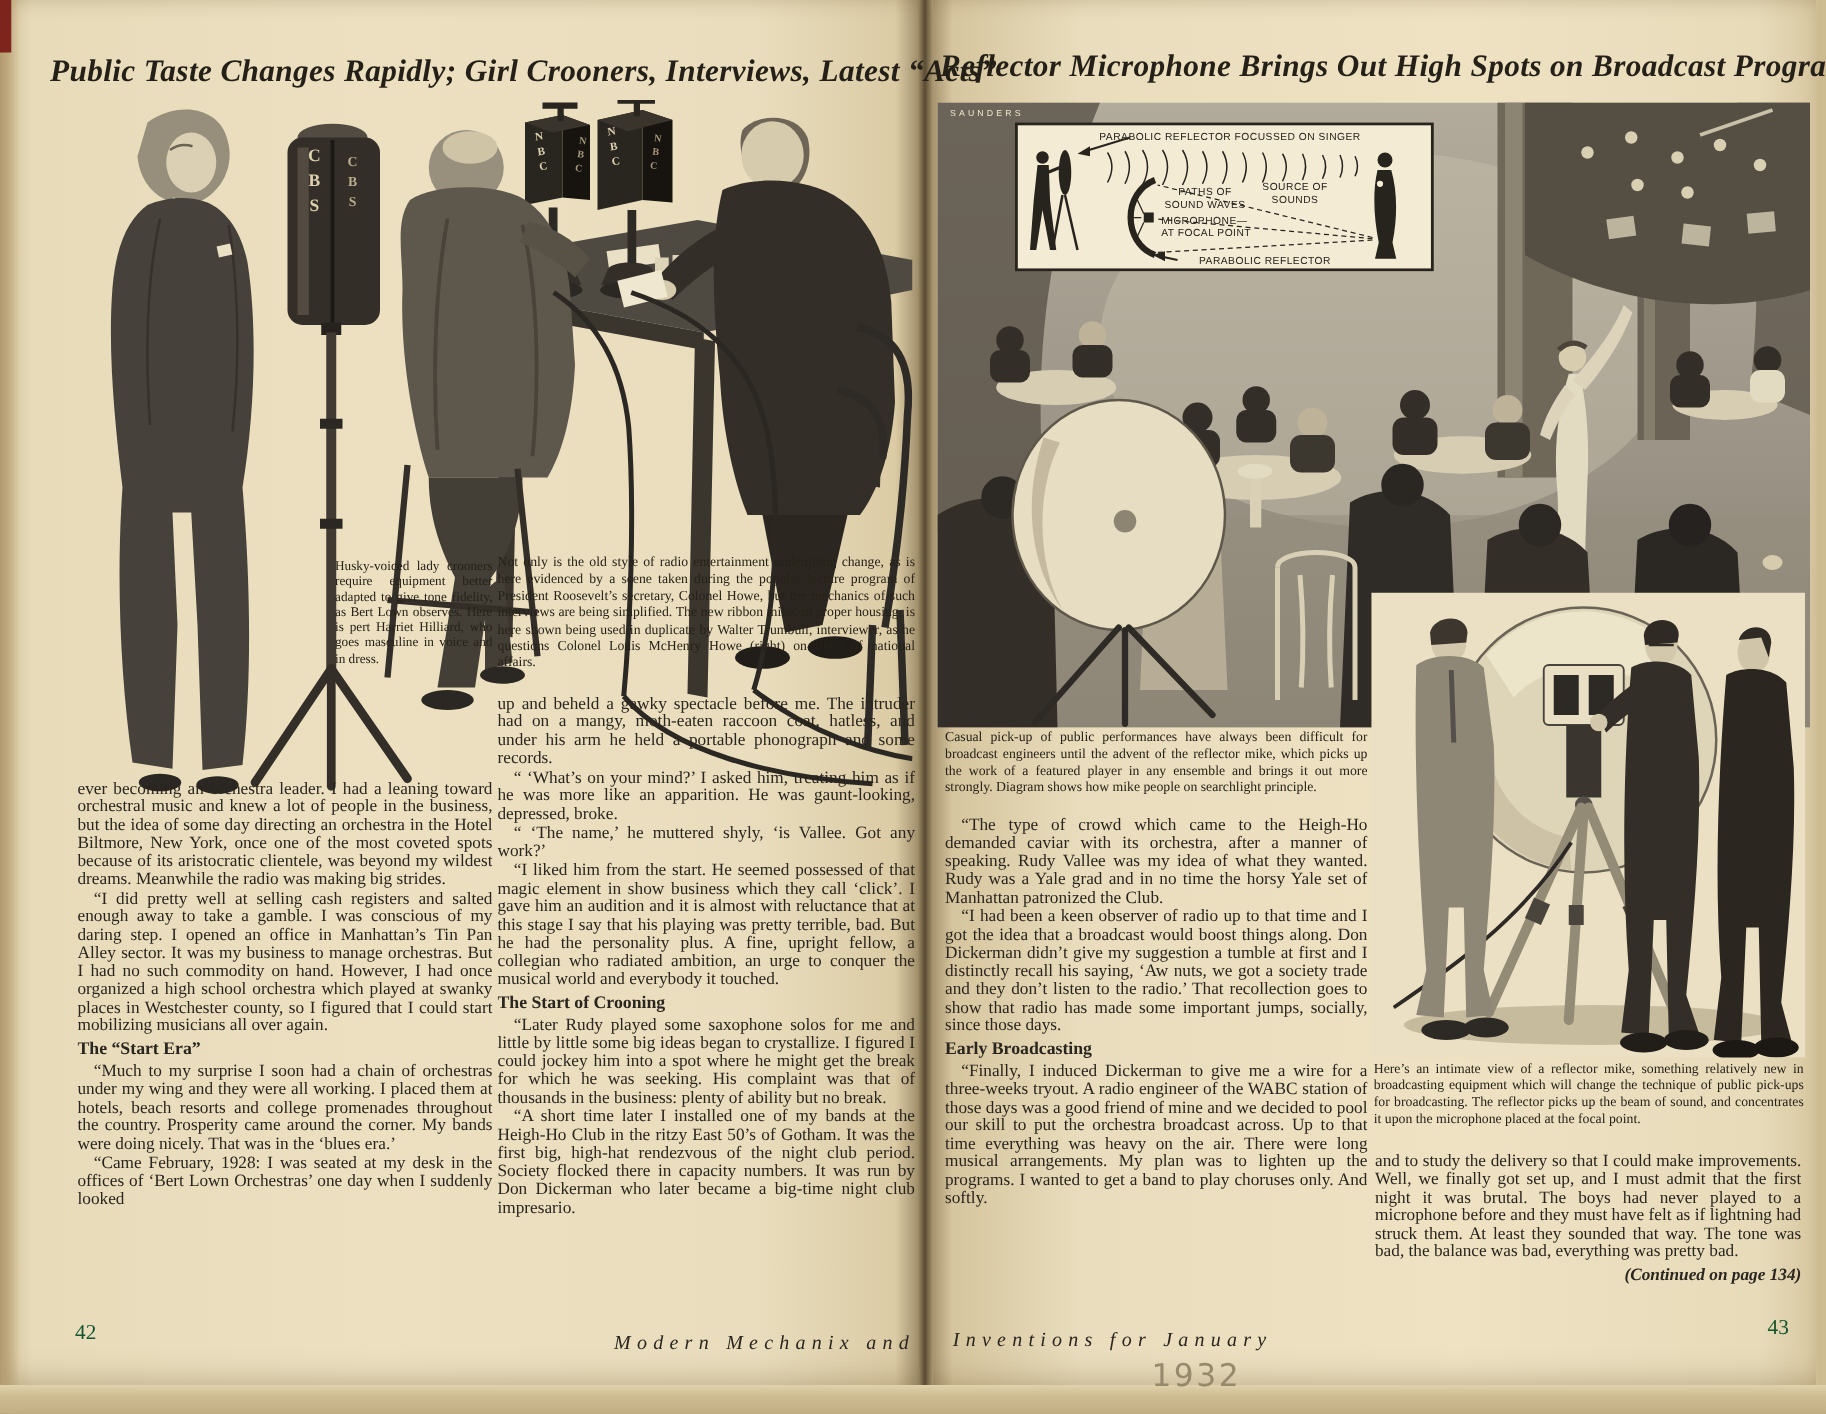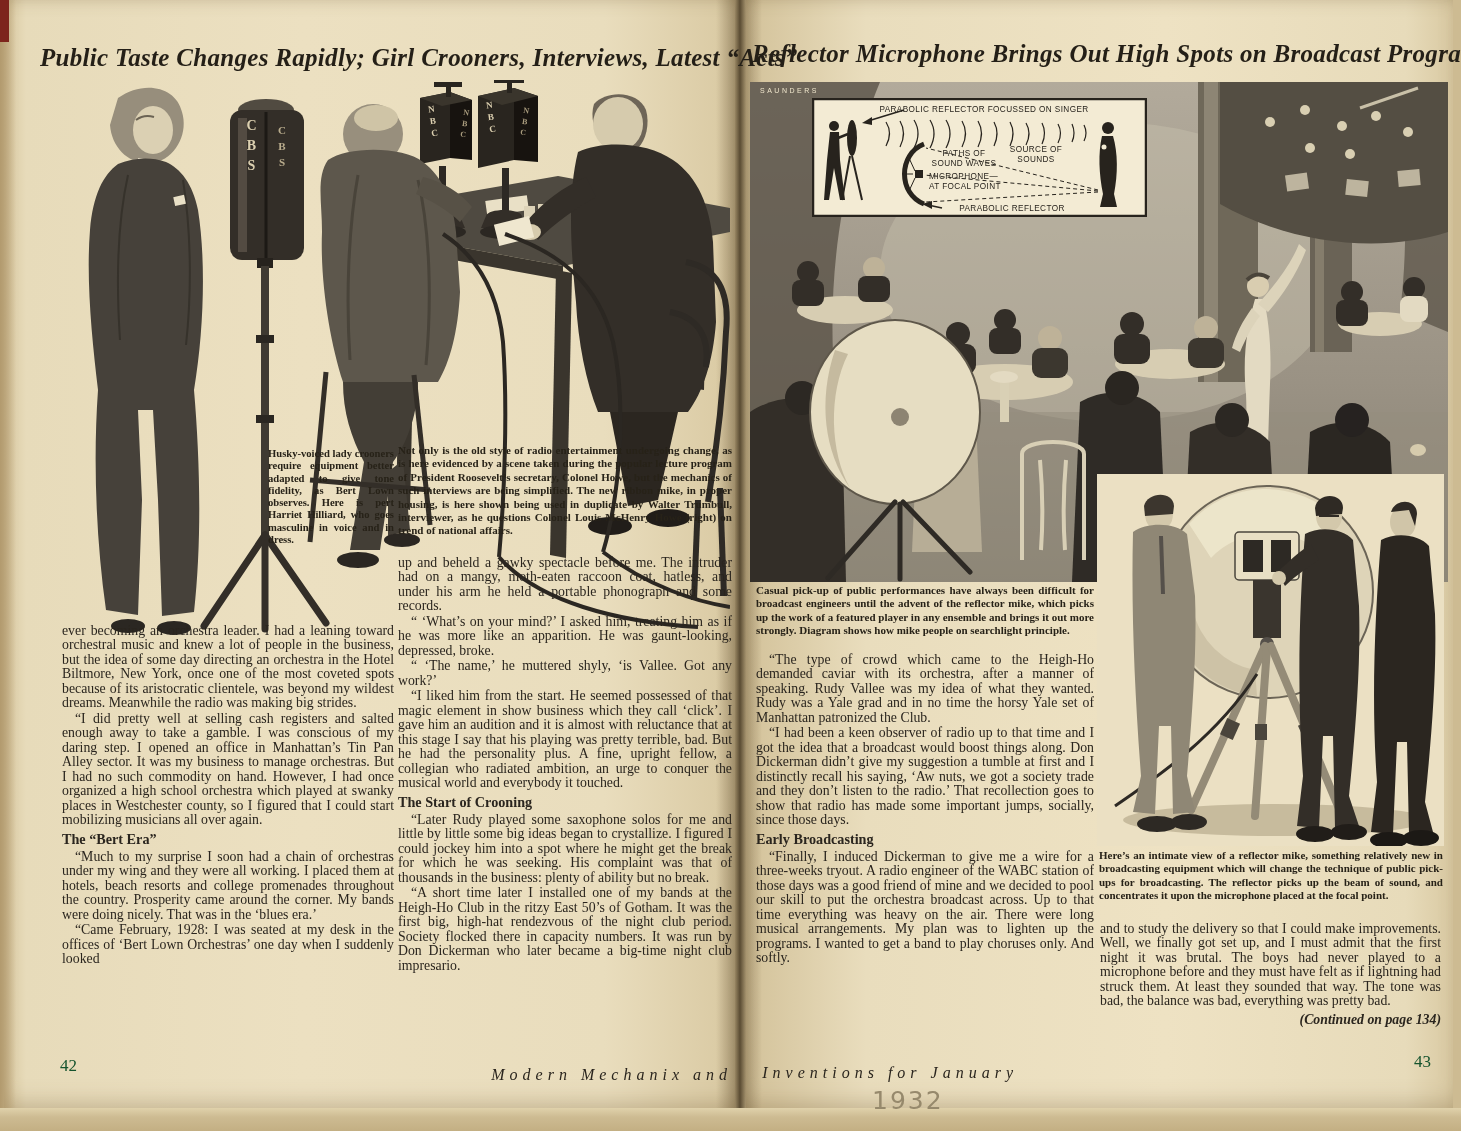--- a/index.html
+++ b/index.html
@@ -21,27 +21,27 @@
      background:linear-gradient(180deg,#e0d2ab 0,#cdbb92 40%,#c3af83 100%);}
 
   .headline{position:absolute;font-style:italic;font-weight:bold;font-size:25px;
      letter-spacing:.3px;text-align:center;color:#241f17;white-space:nowrap;}
 
   .bodycol{position:absolute;font-size:13.8px;line-height:1.05;text-align:justify;overflow:hidden;color:#2a251e;}
   .bodycol p{margin:0 0 1px 0;text-indent:13px;}
   .bodycol p.noindent{text-indent:0;}
   .subhead{font-weight:bold;font-size:14.2px;text-align:left;text-indent:0 !important;margin:4px 0 3px 0 !important;}
 
-  .cap{position:absolute;font-weight:bold;text-align:justify;color:#272218;overflow:hidden;}
+  .cap{position:absolute;font-weight:normal;text-align:justify;color:#272218;overflow:hidden;}
   .cap-harriet{font-size:10.6px;line-height:1.16;}
   .cap-std{font-size:11px;line-height:1.22;}
 
   .folio{position:absolute;font-size:17px;color:#14532d;}
   .mag-title{position:absolute;font-style:italic;font-size:16px;letter-spacing:5px;color:#2a251e;text-align:right;}
-  .year-mark{position:absolute;font-family:"DejaVu Sans",sans-serif;font-size:25px;letter-spacing:2px;color:#96896c;}
+  .year-mark{position:absolute;font-family:"DejaVu Sans",sans-serif;font-size:25px;letter-spacing:2px;color:#96896c;text-align:center;}
   .continued{font-style:italic;font-weight:bold;text-align:right;text-indent:0 !important;margin-top:4px !important;}
 
   .vlabel{position:absolute;writing-mode:vertical-rl;text-orientation:upright;line-height:1;
      font-family:"Liberation Serif",serif;font-weight:bold;color:#dcd0b0;}
   .illus{position:absolute;}
   .z2{z-index:2;} .z3{z-index:3;}
 </style>
 </head>
 <body>
 
@@ -172,21 +172,21 @@
   <span class="vlabel" style="left:460px;top:108px;font-size:8px;letter-spacing:2px;color:#a79a7c;transform:rotate(8deg);">NBC</span>
   <span class="vlabel" style="left:486px;top:100px;font-size:9px;letter-spacing:2px;transform:rotate(-8deg);">NBC</span>
   <span class="vlabel" style="left:520px;top:106px;font-size:8px;letter-spacing:2px;color:#a79a7c;transform:rotate(8deg);">NBC</span>
 
   <div class="cap cap-harriet z3" style="left:268px;top:448px;width:126px;height:132px;">Husky-voiced lady crooners require equipment better adapted to give tone fidelity, as Bert Lown observes. Here is pert Harriet Hilliard, who goes masculine in voice and in dress.</div>
   <div class="cap cap-std z3" style="left:398px;top:444px;width:334px;height:110px;">Not only is the old style of radio entertainment undergoing change, as is here evidenced by a scene taken during the popular lecture program of President Roosevelt’s secretary, Colonel Howe, but the mechanics of such interviews are being simplified. The new ribbon mike, in proper housing, is here shown being used in duplicate by Walter Trumbull, interviewer, as he questions Colonel Louis McHenry Howe (right) on trend of national affairs.</div>
 
   <div class="bodycol" style="left:62px;top:624px;width:332px;height:434px;">
     <p class="noindent">ever becoming an orchestra leader. I had a leaning toward orchestral music and knew a lot of people in the business, but the idea of some day directing an orchestra in the Hotel Biltmore, New York, once one of the most coveted spots because of its aristocratic clientele, was beyond my wildest dreams. Meanwhile the radio was making big strides.</p>
     <p>“I did pretty well at selling cash registers and salted enough away to take a gamble. I was conscious of my daring step. I opened an office in Manhattan’s Tin Pan Alley sector. It was my business to manage orchestras. But I had no such commodity on hand. However, I had once organized a high school orchestra which played at swanky places in Westchester county, so I figured that I could start mobilizing musicians all over again.</p>
-    <p class="subhead">The “Bert Era”</p>
+    <p class="subhead">The “Start Era”</p>
     <p>“Much to my surprise I soon had a chain of orchestras under my wing and they were all working. I placed them at hotels, beach resorts and college promenades throughout the country. Prosperity came around the corner. My bands were doing nicely. That was in the ‘blues era.’</p>
     <p>“Came February, 1928: I was seated at my desk in the offices of ‘Bert Lown Orchestras’ one day when I suddenly looked</p>
   </div>
   <div class="bodycol" style="left:398px;top:556px;width:334px;height:504px;">
     <p class="noindent">up and beheld a gawky spectacle before me. The intruder had on a mangy, moth-eaten raccoon coat, hatless, and under his arm he held a portable phonograph and some records.</p>
     <p>“ ‘What’s on your mind?’ I asked him, treating him as if he was more like an apparition. He was gaunt-looking, depressed, broke.</p>
     <p>“ ‘The name,’ he muttered shyly, ‘is Vallee. Got any work?’</p>
     <p>“I liked him from the start. He seemed possessed of that magic element in show business which they call ‘click’. I gave him an audition and it is almost with reluctance that at this stage I say that his playing was pretty terrible, bad. But he had the personality plus. A fine, upright fellow, a collegian who radiated ambition, an urge to conquer the musical world and everybody it touched.</p>
     <p class="subhead">The Start of Crooning</p>
     <p>“Later Rudy played some saxophone solos for me and little by little some big ideas began to crystallize. I figured I could jockey him into a spot where he might get the break for which he was seeking. His complaint was that of thousands in the business: plenty of ability but no break.</p>

